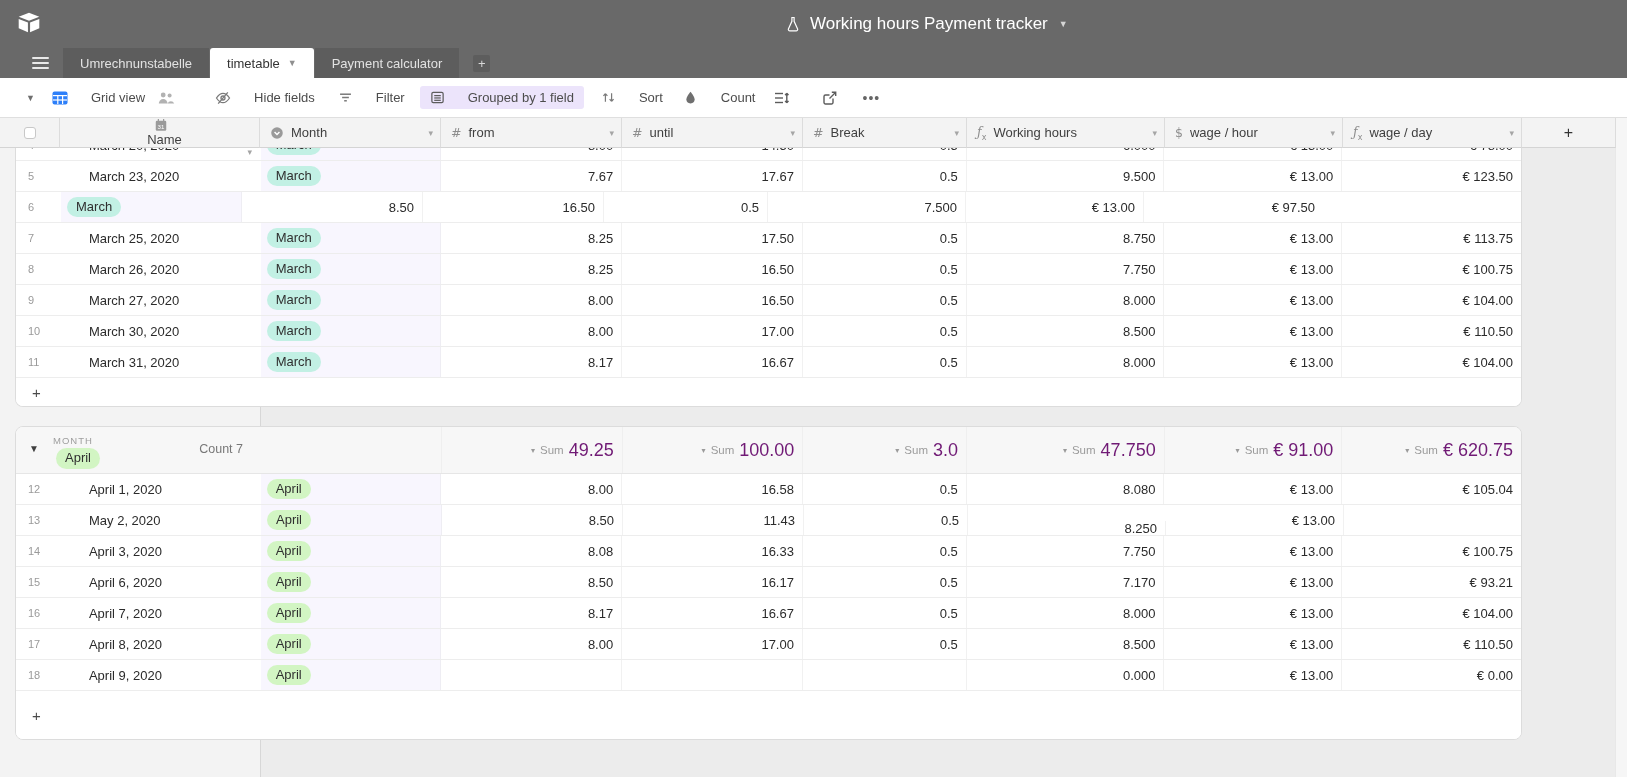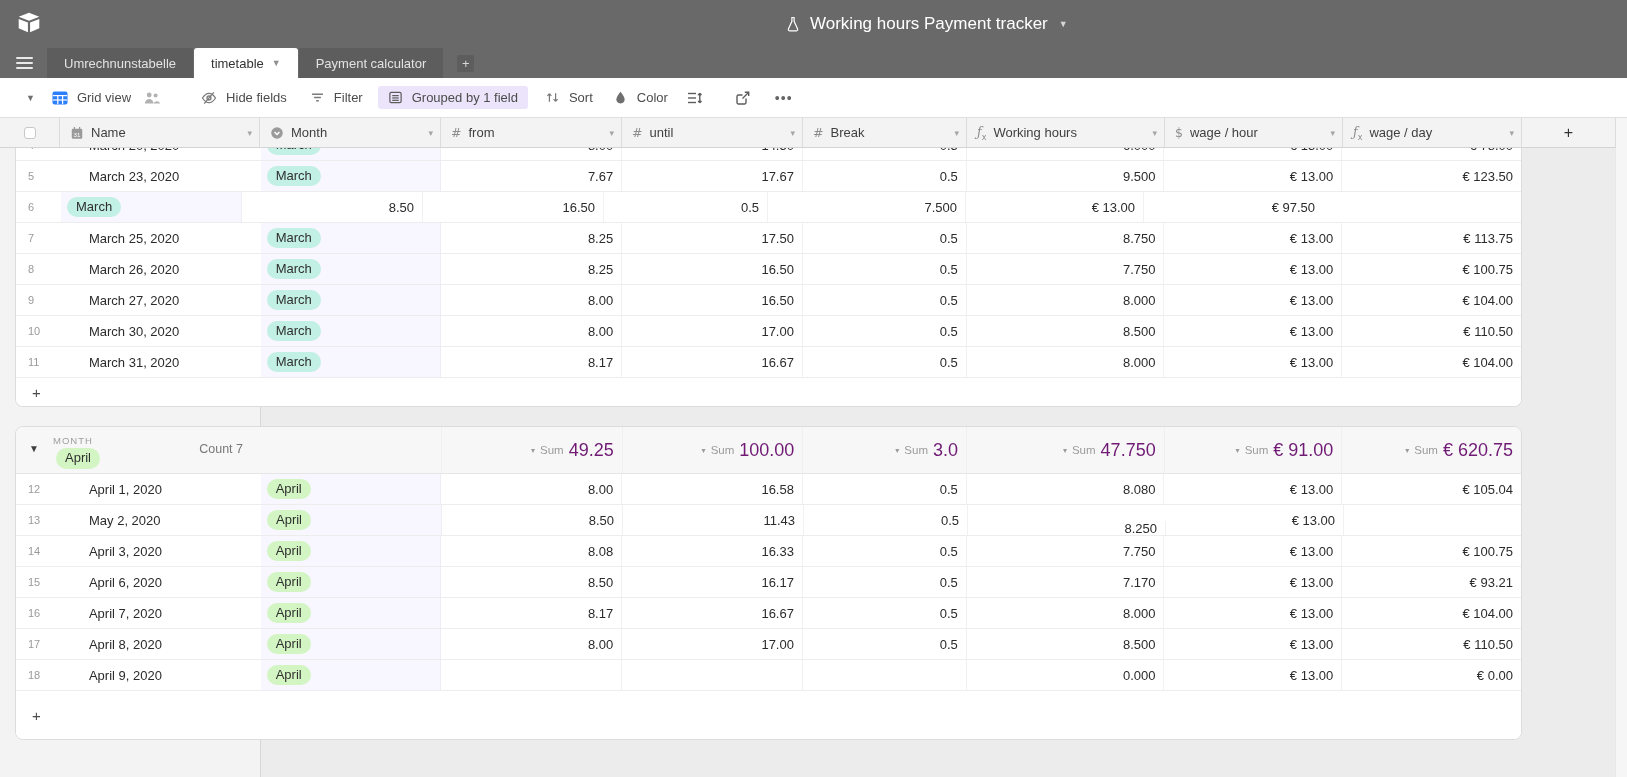--- a/index.html
+++ b/index.html
@@ -7,30 +7,30 @@
     width:1627px;height:777px;overflow:hidden;position:relative;
     background:#ececec;font-family:"Liberation Sans",sans-serif;
     -webkit-user-select:none;
   }
   
   .topbar{position:absolute;top:0;left:0;right:0;height:48px;background:#696969;}
   .logo{position:absolute;left:16px;top:10px;width:26px;height:26px;}
   .titlewrap{position:absolute;left:785px;top:0;height:48px;display:flex;align-items:center;gap:9px;color:#fff;font-size:17px;}
   .title-caret{font-size:9px;color:#d6d6d6;margin-left:2px;}
   
-  .tabbar{position:absolute;top:48px;left:0;right:0;height:30px;background:#696969;display:flex;align-items:stretch;padding-left:16px;}
+  .tabbar{position:absolute;top:48px;left:0;right:0;height:30px;background:#696969;display:flex;align-items:stretch;padding-left:32px;}
   .hamburger{align-self:center;margin-right:14px;display:flex;flex-direction:column;gap:3px;width:17px;}
   .hamburger i{height:2px;background:#e9e9e9;border-radius:1px;}
   .tab{display:flex;align-items:center;padding:0 17px;font-size:13px;background:#5d5d5d;color:#e2e2e2;margin-right:1px;}
   .tab.active{background:#ffffff;color:#333;border-radius:3px 3px 0 0;gap:8px;}
   .tab-caret{font-size:9px;color:#8f8f8f;}
   .addtab{align-self:center;margin-left:13px;width:17px;height:17px;background:#5d5d5d;color:#d9d9d9;display:flex;align-items:center;justify-content:center;border-radius:2px;font-size:13px;line-height:1;}
   
   .toolbar{position:absolute;top:78px;left:0;right:0;height:40px;background:#fff;border-bottom:1px solid #dfdfdf;display:flex;align-items:center;font-size:13px;color:#4c4c4c;box-sizing:border-box;}
-  .tbitem{display:flex;align-items:center;gap:9px;white-space:nowrap;}
+  .tbitem{display:flex;align-items:center;gap:23px;white-space:nowrap;}
   .tb-view-caret{margin-left:26px;font-size:9px;color:#6f6f6f;}
   .tb-grid{margin-left:17px;}
   .tb-people{margin-left:12px;}
   .tb-hide{margin-left:40px;}
   .tb-filter{margin-left:23px;}
   .tb-group{margin-left:15px;background:#ece4fb;border-radius:3px;padding:4px 10px;}
   .tb-sort{margin-left:17px;}
   .tb-color{margin-left:20px;}
   .tb-rowheight{margin-left:18px;}
   .tb-share{margin-left:32px;}
@@ -185,21 +185,21 @@
       </svg>
     </span>
     <span>Sort</span>
   </span>
   <span class="tbitem tb-color">
     <span>
       <svg width="15" height="15" viewBox="0 0 16 16">
         <path d="M8 1.8 C8 1.8 3.6 7 3.6 9.9 a4.4 4.4 0 0 0 8.8 0 C12.4 7 8 1.8 8 1.8 Z" fill="#6f6f6f"></path>
       </svg>
     </span>
-    <span>Color</span>
+    <span>Count</span>
   </span>
   <span class="tb-rowheight">
     <svg width="17" height="16" viewBox="0 0 17 16" fill="none" stroke="#5c5c5c" stroke-width="1.4">
       <line x1="2" y1="3.5" x2="10" y2="3.5"></line>
         <line x1="2" y1="8" x2="10" y2="8"></line>
         <line x1="2" y1="12.5" x2="10" y2="12.5"></line>
       <path d="M13.8 3.2 v9.6 M13.8 3.2 l-1.7 1.9 M13.8 3.2 l1.7 1.9 M13.8 12.8 l-1.7 -1.9 M13.8 12.8 l1.7 -1.9"></path>
     </svg>
   </span>
   <span class="tb-share">
@@ -212,21 +212,21 @@
 </div>
 
 <div class="grid">
   <div class="left-strip"></div>
   <div class="frozen-line"></div>
   <div class="right-gutter"></div>
   <div class="header-row" id="header-row">
       <div class="hcell hc-check" style="width: 60px;">
         <span class="checkbox"></span>
       </div>
-      <div class="hcell" style="width: 200px;">
+      <div class="hcell" style="width: 200px; flex-direction: column;">
         <span class="hicon">
           <svg width="14" height="14" viewBox="0 0 16 16">
             <line x1="5" y1="1.2" x2="5" y2="4" stroke="#9a9a9a" stroke-width="1.4"></line>
             <line x1="11" y1="1.2" x2="11" y2="4" stroke="#9a9a9a" stroke-width="1.4"></line>
             <rect x="2" y="3" width="12" height="11.5" rx="1.5" fill="#9a9a9a"></rect>
             <text x="8" y="12.2" font-size="7" text-anchor="middle" fill="#ffffff" font-family="Liberation Sans,sans-serif">31</text>
           </svg>
         </span>
         <span class="hlabel">Name</span>
         <span class="hcaret">▾</span>

